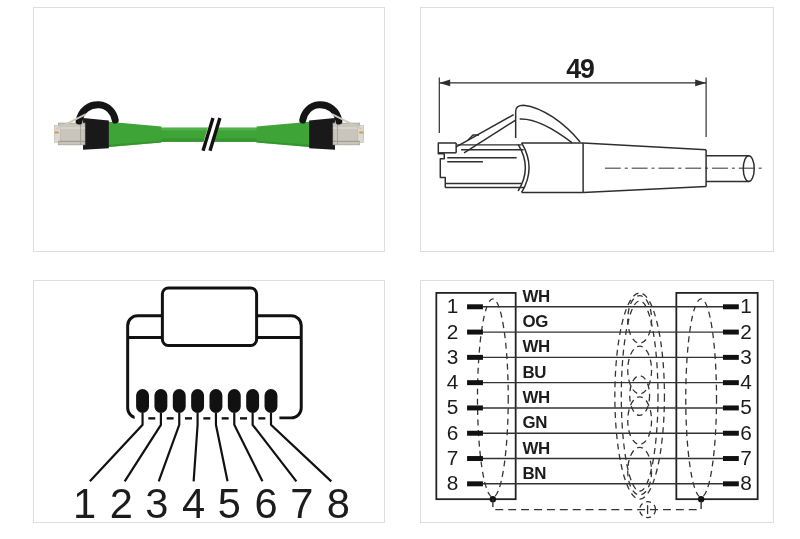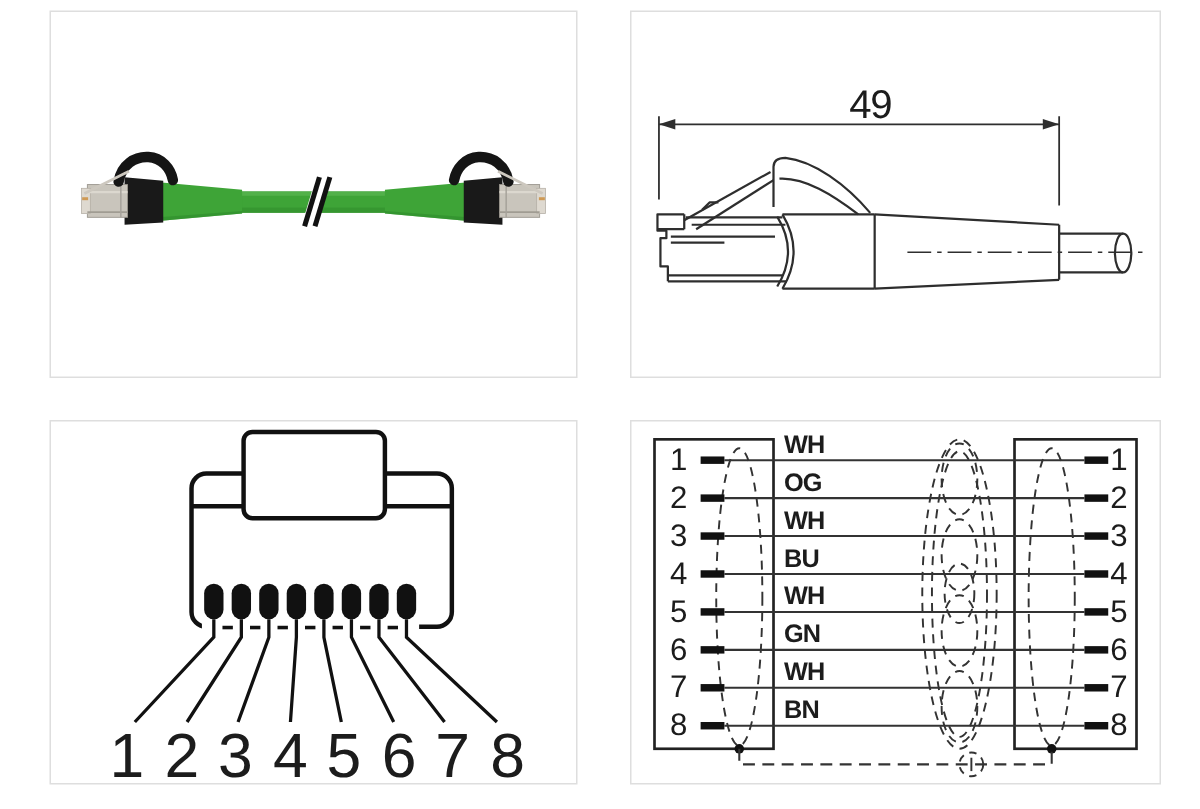--- a/index.html
+++ b/index.html
@@ -1,21 +1,21 @@
 <!DOCTYPE html>
 <html><head>
 <meta charset="utf-8">
 <style>
   html,body{margin:0;padding:0;background:#ffffff;}
   .page{position:relative;width:800px;height:539px;background:#ffffff;overflow:hidden;
         font-family:"Liberation Sans",sans-serif;}
   .panel{position:absolute;background:#ffffff;border:1px solid #dedede;box-sizing:border-box;}
   .panel svg{display:block;width:100%;height:100%;}
   .p-tl{left:33px;top:7px;width:352px;height:245px;}
-  .p-tr{left:420px;top:7px;width:354px;height:245px;}
+  .p-tr{left:420px;top:7px;width:354px;height:245px;font-weight:bold;}
   .p-bl{left:33px;top:280px;width:352px;height:243px;}
   .p-br{left:420px;top:280px;width:354px;height:243px;}
   text{font-family:"Liberation Sans",sans-serif;fill:#1c1c1c;}
   .dim-num{font-size:27px;letter-spacing:-1px;}
   .big-num{font-size:42px;letter-spacing:-1px;}
   .pin-num{font-size:21px;letter-spacing:-0.5px;}
   .wire-lbl{font-size:17px;font-weight:bold;letter-spacing:-0.5px;}
 </style>
 </head>
 <body>

